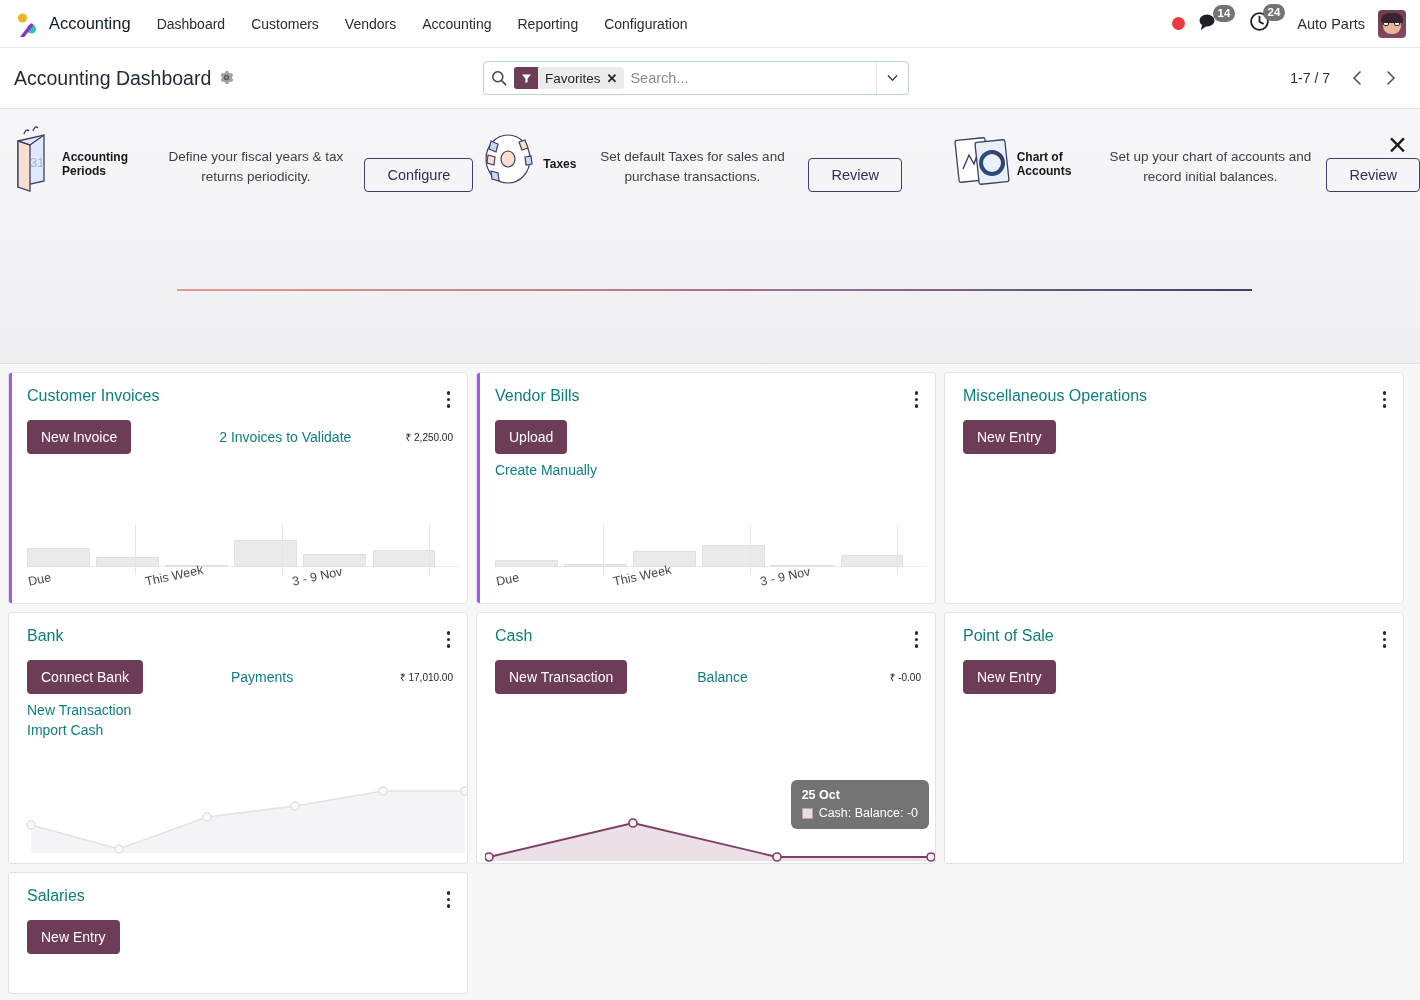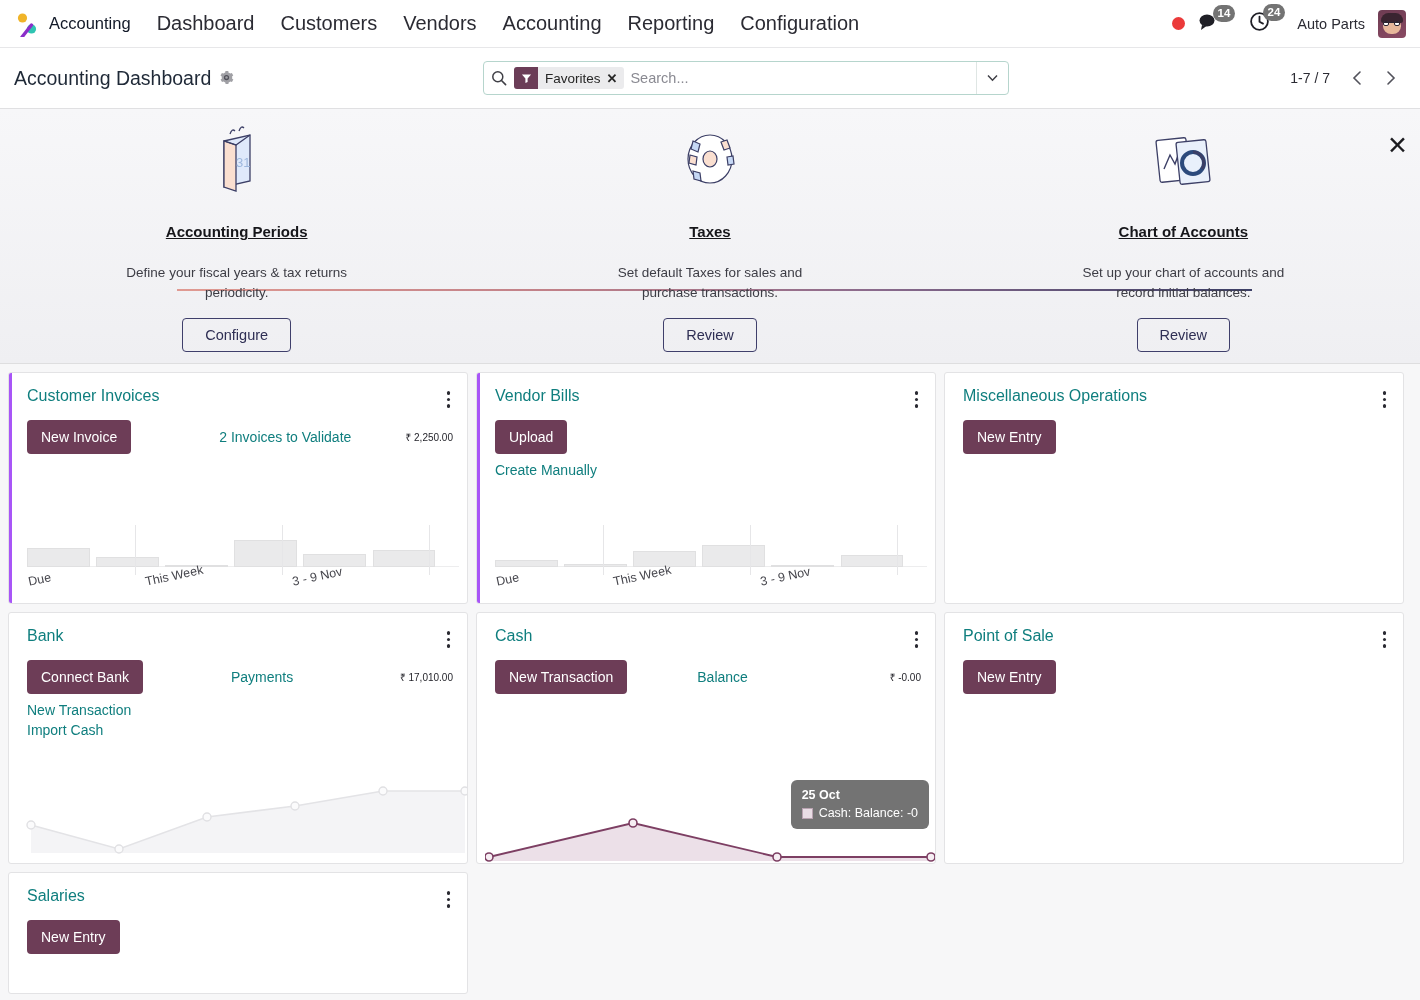--- a/index.html
+++ b/index.html
@@ -16,21 +16,21 @@
     background: #ffffff;
     border-bottom: 1px solid #e7e7e9;
     display: flex; align-items: center;
     padding: 0 14px 0 14px;
     position: relative;
   }
   .brand-wrap { display: flex; align-items: center; gap: 9px; margin-right: 26px; }
   .brand-logo { width: 26px; height: 26px; position: relative; flex: none; }
   .brand-name { font-size: 16.5px; color: #111827; font-weight: 400; }
   .nav-menu { display: flex; align-items: center; gap: 26px; }
-  .nav-item { font-size: 20px; color: #2b2b33; cursor: pointer; white-space: nowrap; }
+  .nav-item { font-size: 14px; color: #2b2b33; cursor: pointer; white-space: nowrap; }
   .nav-right { margin-left: auto; display: flex; align-items: center; gap: 13px; }
   .red-dot { width: 13px; height: 13px; border-radius: 50%; background: #eb3a3a; }
   .icon-badge { position: relative; display: flex; align-items: center; }
   .badge {
     position: absolute; top: -7px; right: -15px;
     background: #737373; color: #fff;
     font-size: 11.5px; font-weight: 700;
     border-radius: 9px; padding: 1px 5px 2px 5px;
     min-width: 22px; text-align: center; line-height: 14px;
   }
@@ -50,21 +50,21 @@
   .control-panel {
     height: 61px; width: 100%;
     background: #fff; border-bottom: 1px solid #e0e0e2;
     display: flex; align-items: center; padding: 0 14px;
     position: relative;
   }
   .breadcrumb { display: flex; align-items: center; gap: 8px; }
   .page-title { font-size: 19.5px; color: #1f2937; font-weight: 400; }
   .gear-icon { font-size: 15px; color: #52525b; cursor: pointer; line-height: 1; }
   .searchview {
-    position: absolute; left: 483px; width: 526px; height: 34px;
+    position: absolute; left: 483px; width: 426px; height: 34px;
     border: 1px solid #b6d5cd; border-radius: 4px;
     display: flex; align-items: center; background: #fff;
   }
   .search-icon-wrap { width: 30px; display: flex; justify-content: center; align-items: center; }
   .facet {
     display: flex; align-items: stretch; height: 22px;
     border-radius: 3px; overflow: hidden; margin-right: 6px;
     background: #ebebed;
   }
   .facet-ico {
@@ -98,25 +98,25 @@
   }
   .onb-close {
     position: absolute; right: 12px; top: 24px;
     font-size: 25px; color: #1b1b1f; cursor: pointer; line-height: 1; font-weight: 400;
   }
   .onb-line {
     position: absolute; top: 180px; left: 177px; right: 168px; height: 2px;
     background: linear-gradient(90deg,#e09a92 0%,#c08088 35%,#8a6a8c 65%,#3c3f66 100%);
   }
   .onb-step {
-    flex: 1; display: flex; flex-direction: column; align-items: center;
+    flex: 1; display: flex; flex-direction: row; align-items: center;
     position: relative; z-index: 2;
   }
   .onb-art { height: 70px; display: flex; align-items: flex-end; justify-content: center; margin-bottom: 26px; }
-  .onb-title { font-size: 15px; color: #16161a; font-weight: 700; margin-bottom: 23px; text-decoration: underline; }
+  .onb-title { font-size: 12px; color: #16161a; font-weight: 700; margin-bottom: 23px; }
   .onb-desc {
     font-size: 13.5px; color: #3d3d45; text-align: center;
     line-height: 1.45; max-width: 232px; margin-bottom: 16px;
   }
   .onb-btn {
     border: 1px solid #3f3f6b; background: transparent; color: #2f2f54;
     font-size: 14.5px; padding: 8px 22px; border-radius: 4px; cursor: pointer;
     font-family: inherit;
   }
 

